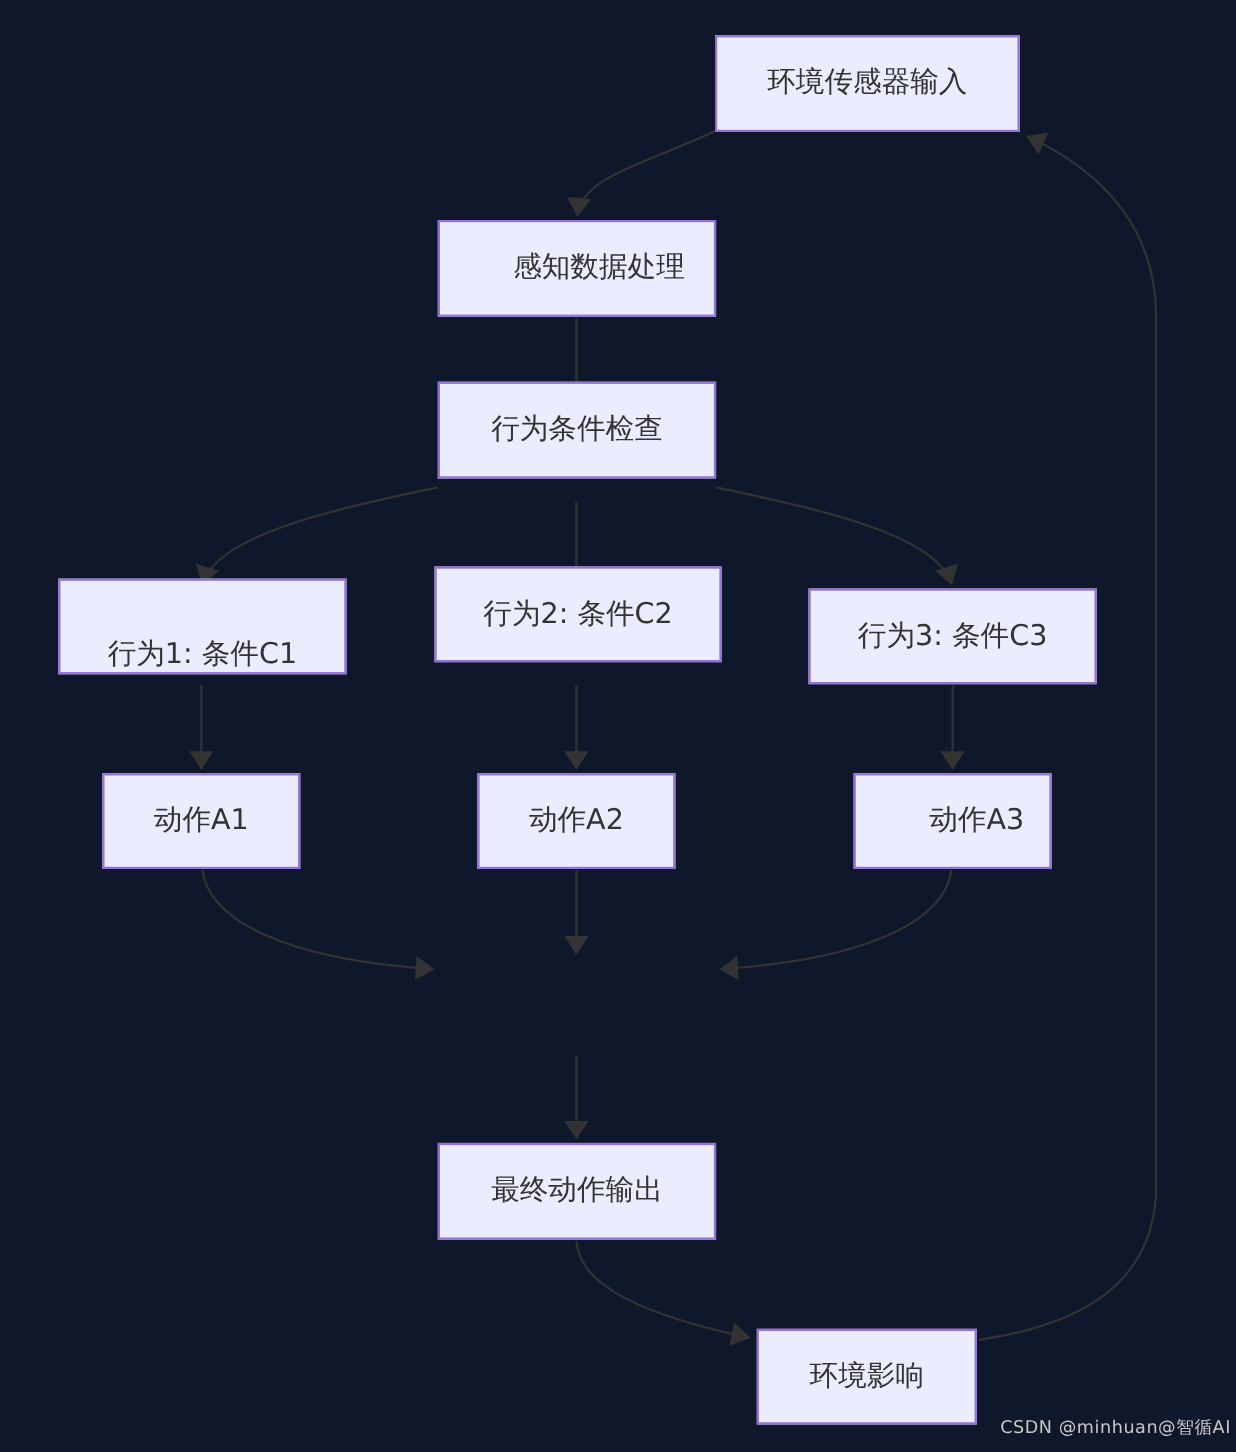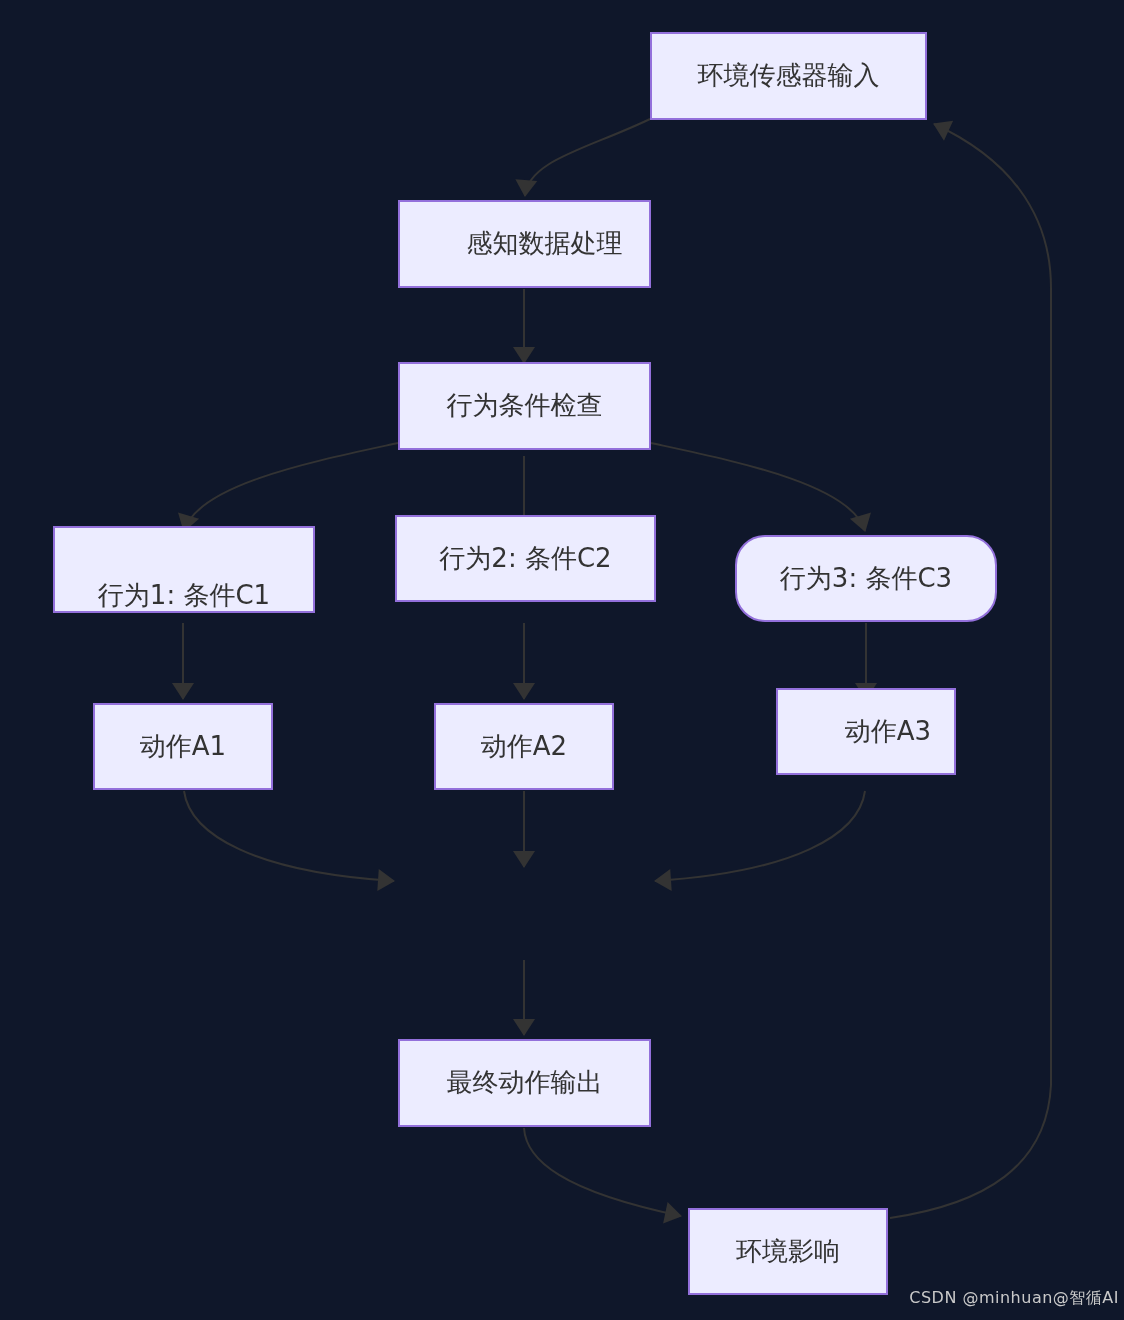--- a/index.html
+++ b/index.html
@@ -93,45 +93,45 @@
   </svg>
 
   <div class="node" style="left:650px; top:32px; width:277px; height:88px;">
     <span>环境传感器输入</span>
   </div>
 
   <div class="node" style="left:398px; top:200px; width:253px; height:88px;padding-left:40px;">
     <span>感知数据处理</span>
   </div>
 
-  <div class="node" style="left:398px; top:362px; width:253px; height:88px;">
+  <div class="node" style="left:398px; top:347px; width:253px; height:88px;">
     <span>行为条件检查</span>
   </div>
 
   <div class="node" style="left:53px; top:526px; width:262px; height:87px;align-items:flex-end;">
     <span>行为1: 条件C1</span>
   </div>
 
   <div class="node" style="left:395px; top:515px; width:261px; height:87px;text-align:right;">
     <span>行为2: 条件C2</span>
   </div>
 
-  <div class="node" style="left:735px; top:535px; width:262px; height:87px;border-radius:30px;">
+  <div class="node" style="left:735px; top:535px; width:262px; height:87px;">
     <span>行为3: 条件C3</span>
   </div>
 
   <div class="node" style="left:93px; top:703px; width:180px; height:87px;">
     <span>动作A1</span>
   </div>
 
   <div class="node" style="left:434px; top:703px; width:180px; height:87px;">
     <span>动作A2</span>
   </div>
 
-  <div class="node" style="left:776px; top:688px; width:180px; height:87px;padding-left:44px;">
+  <div class="node" style="left:776px; top:703px; width:180px; height:87px;padding-left:44px;">
     <span>动作A3</span>
   </div>
 
 
   <div class="node" style="left:688px; top:1208px; width:200px; height:87px;">
     <span>环境影响</span>
   </div>
 
   <div class="node" style="left:398px; top:1039px; width:253px; height:88px;">
     <span>最终动作输出</span>

